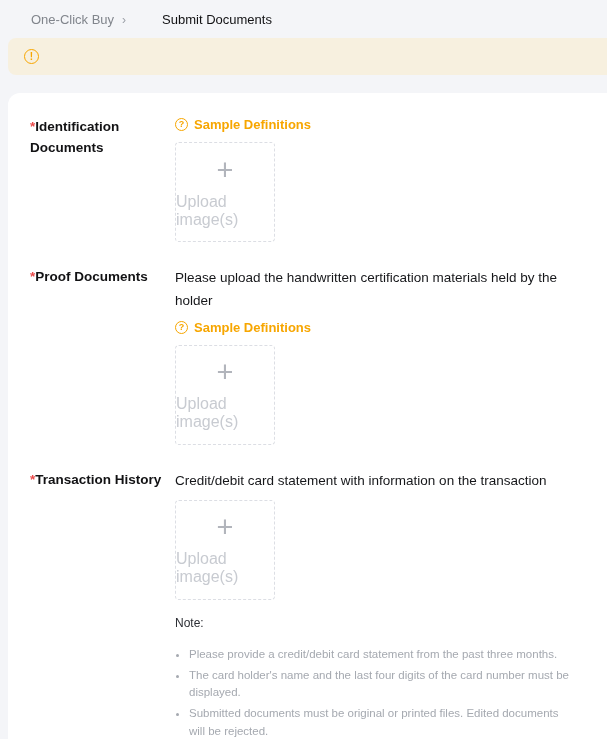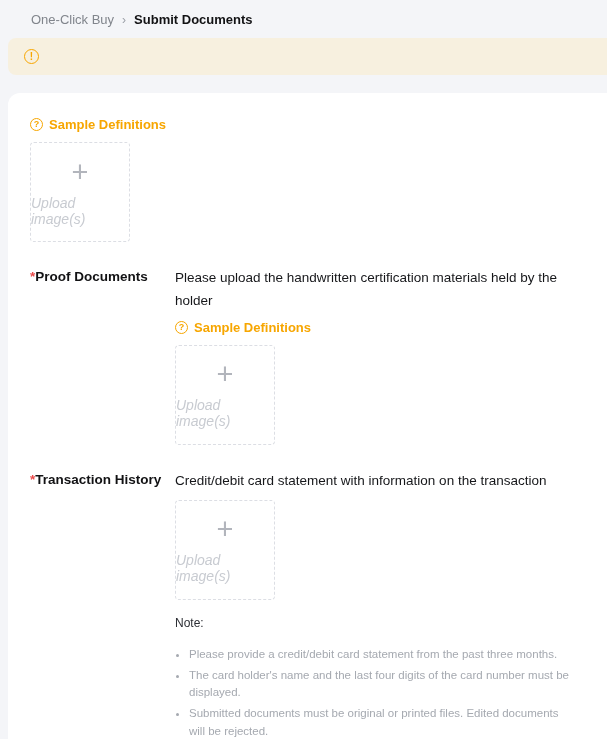--- a/index.html
+++ b/index.html
@@ -12,21 +12,21 @@
   
   .breadcrumb {
     padding:9px 0 0 11px;
     font-size:13px;
     display:flex;
     align-items:center;
     height:30px;
   }
   .crumb-parent { color:#81858c; cursor:pointer;margin-left:20px; }
   .crumb-sep { color:#9ca0a8; margin:0 8px; font-size:12px; }
-  .crumb-current { color:#121214; font-weight:700; }
+  .crumb-current { color:#121214; font-weight:400;margin-left:28px; }
 
   
   .banner {
     margin-left:8px;
     margin-top:8px;
     width:660px; 
     background:#f7f0df;
     border-radius:8px;
     padding:11px 16px;
     display:flex;
@@ -107,23 +107,22 @@
     background:#fff;
   }
   .plus-icon {
     font-size:29px;
     font-weight:400;
     color:#b2b5bc;
     line-height:1;
     margin-bottom:8px;
   }
   .upload-label {
-    font-size:14px;
+    font-size:16px;
     color:#c8cbd1;
-    font-style:italic;
   }
   .note-block { margin-top:16px; }
   .note-title {
     font-size:12px;
     font-weight:400;
     color:#2b2d33;
     margin-bottom:16px;
   }
   .note-list {
     list-style:disc;
@@ -149,20 +148,21 @@
     <span class="crumb-current">Submit Documents</span>
   </div>
 
   <div class="banner">
     <span class="banner-icon">!</span>
   </div>
 
   <div class="card">
 
     <div class="form-row">
+      <div class="row-label"><span class="required-mark">*</span><span>Identification Documents</span></div>
       <div class="row-content">
         <div class="sample-link">
           <span class="sample-icon">?</span>
           <span>Sample Definitions</span>
         </div>
         <div class="upload-box">
           <span class="plus-icon">+</span>
           <span class="upload-label">Upload image(s)</span>
         </div>
       </div>

